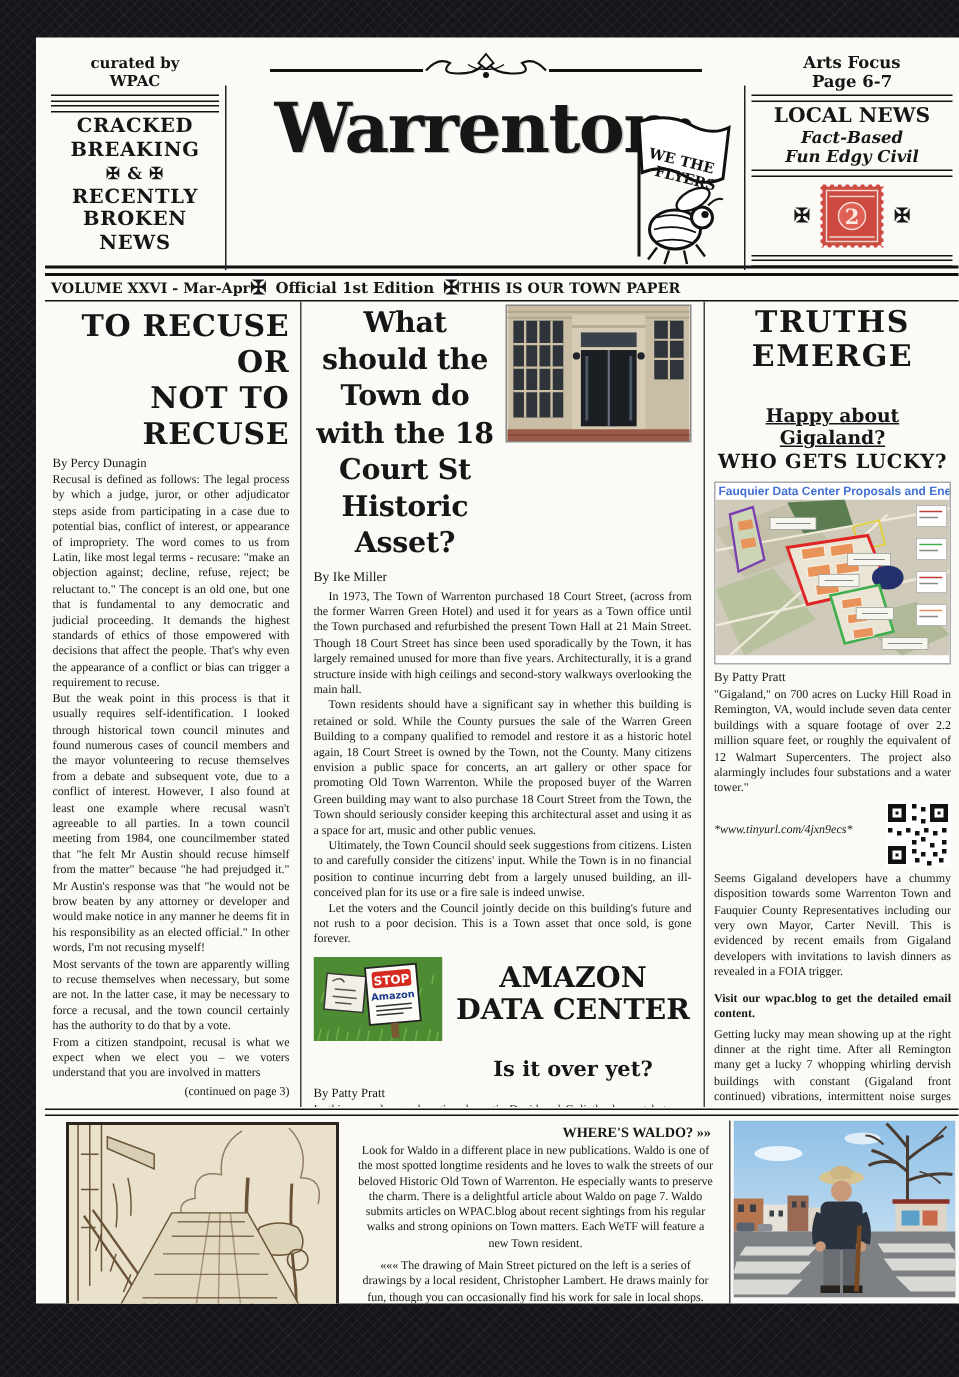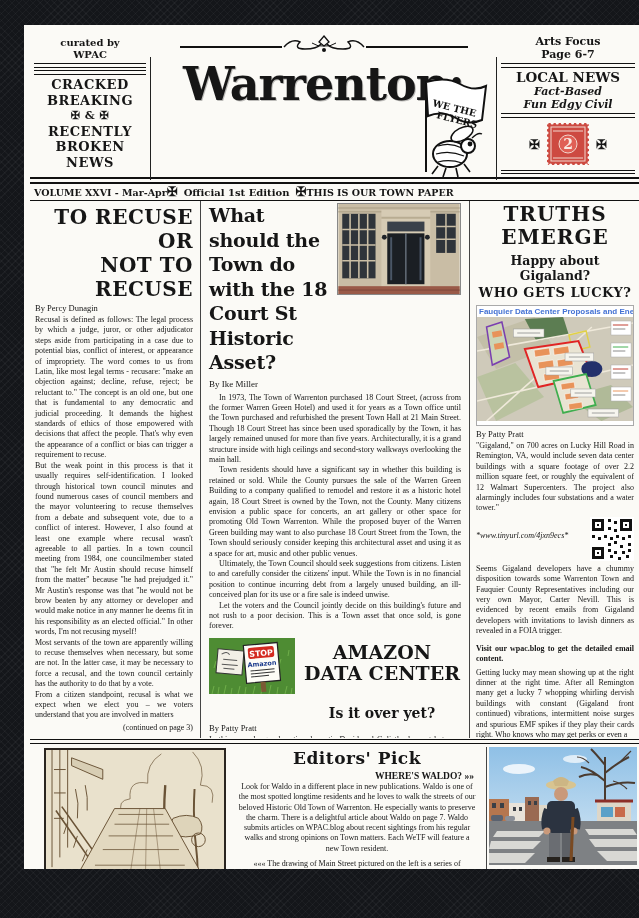--- a/index.html
+++ b/index.html
@@ -49,30 +49,30 @@
   .col-mid { padding:2px 8px 0 8px; }
   .col-right { padding:2px 5px 0 6px; text-align:center; }
   .body-txt { font-size:8px; line-height:10.4px; text-align:justify; }
   .body-txt p { margin:0; }
   .byline { font-size:8.5px; margin:2px 0 2px; }
   .contd { font-size:8px; text-align:right; margin-top:2px; }
 
   .recuse-title { font-size:20px; line-height:24px; text-align:right; letter-spacing:.5px; }
 
   .court-head { display:flex; gap:6px; }
-  .court-title { font-size:19px; line-height:24.5px; letter-spacing:-.2px; }
+  .court-title { font-size:19px; line-height:24.5px; letter-spacing:-.2px;text-align:center; }
   .photo-building { border:1px solid #888; }
 
   .amazon-head { display:flex; gap:8px; align-items:flex-start; margin-top:6px; }
   .amazon-titles { flex:1; text-align:center; padding-top:4px; }
   .amazon-title { font-size:19px; line-height:21px; }
   .amazon-sub { font-size:14px; margin-top:21px; }
 
   .truths-title { font-size:20px; line-height:23px; letter-spacing:1px; }
-  .gig-sub1 { font-size:12.5px; margin-top:4px; }
+  .gig-sub1 { font-size:12.5px; margin-top:20px;text-decoration:underline; }
   .gig-sub2 { font-size:13px; margin-top:2px; letter-spacing:.5px; }
   .mapbox { margin:5px 0 3px; border:1px solid #aaa; background:#fff; }
   .maptitle { font-size:8px; font-weight:bold; color:#4472d4; white-space:nowrap; overflow:hidden; padding:1px 2px; text-align:left; font-family:"Liberation Sans", sans-serif; }
   .right-body { text-align:justify; }
   .linkrow { display:flex; justify-content:space-between; align-items:flex-start; margin:3px 0; }
   .linktxt { font-size:8px; padding-top:14px;font-style:italic; }
   .boldp { font-weight:bold; }
   .right-body p { margin-bottom:7px; }
 
   
@@ -387,21 +387,20 @@
           <circle cx="156" cy="92" r="7"></circle>
           <path d="M70 60 L122 60 L182 168 L10 168 Z" fill="#e2d8bf"></path>
           <path d="M74 66 h46 M70 76 h56 M64 88 h66 M58 102 h78 M50 118 h92 M40 136 h110 M28 156 h140" opacity=".8"></path>
           <path d="M96 60 L80 168 M110 60 L122 168 M103 60 L101 168" opacity=".5"></path>
           <path d="M120 150 q10 -10 18 -2 q8 -8 14 0 q6 -6 12 2" stroke-width="1.4" opacity=".9"></path>
         </g>
       </svg>
     </div>
 
     <div class="bot-mid">
-      <div class="ed-title slab">Editors' Pick</div>
       <div class="waldo-head">WHERE'S WALDO?  »»</div>
       <div class="bot-txt">
         <p>Look for Waldo in a different place in new publications. Waldo is one of the most spotted longtime residents and he loves to walk the streets of our beloved Historic Old Town of Warrenton. He especially wants to  preserve the charm. There is a delightful article about Waldo on page 7. Waldo submits articles on WPAC.blog about recent sightings from his regular walks and strong opinions on Town matters. Each WeTF will feature a new Town resident.</p>
         <p>«««  The drawing of Main Street pictured on the left is a series of drawings by a local resident, Christopher Lambert. He draws mainly for fun, though you can occasionally find his work for sale in local shops. You may have encountered him locally drawing pictures of people's pets. He doesn't charge for them, he uses drawing as a way to connect to people. Currently some of his drawings are hanging in Frame Craft at 64 Main Street where you can purchase a calendar with those drawings or the original drawings.</p>
       </div>
     </div>
     <div class="cdiv" style="margin-bottom:14px"></div>
 
     <div class="bot-photo">
       <svg width="148" height="118" viewBox="0 0 148 118">

